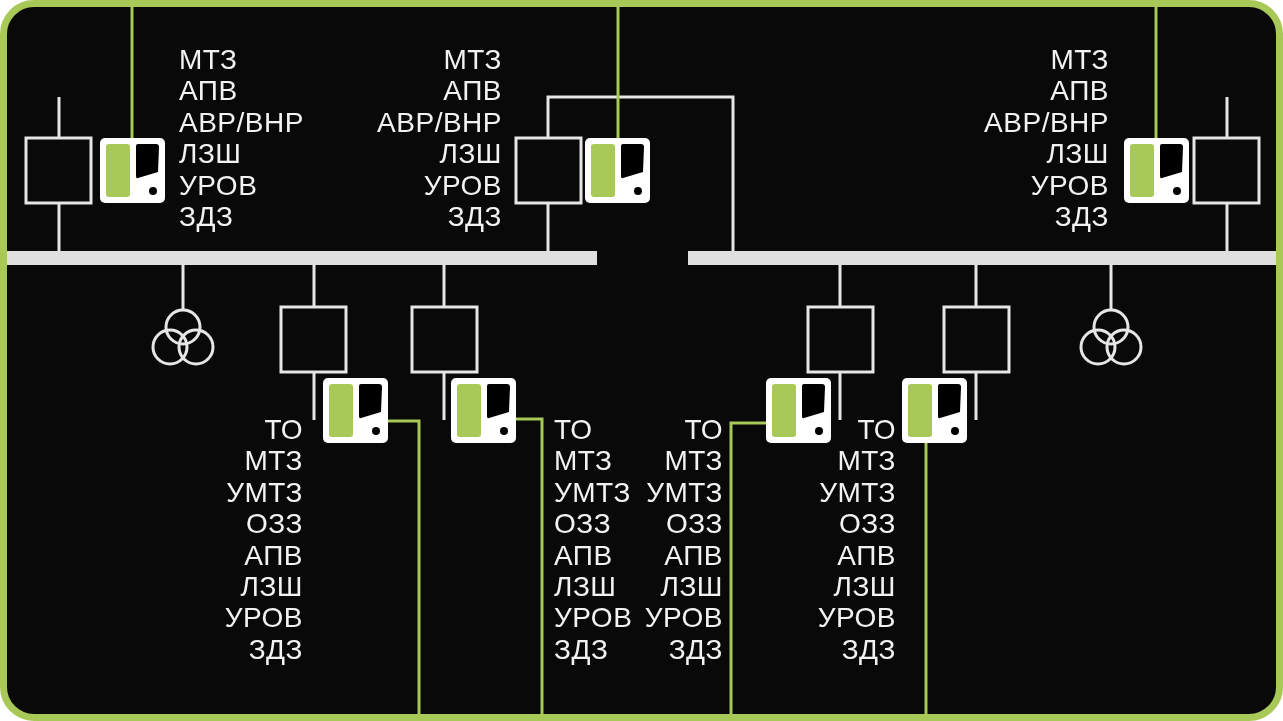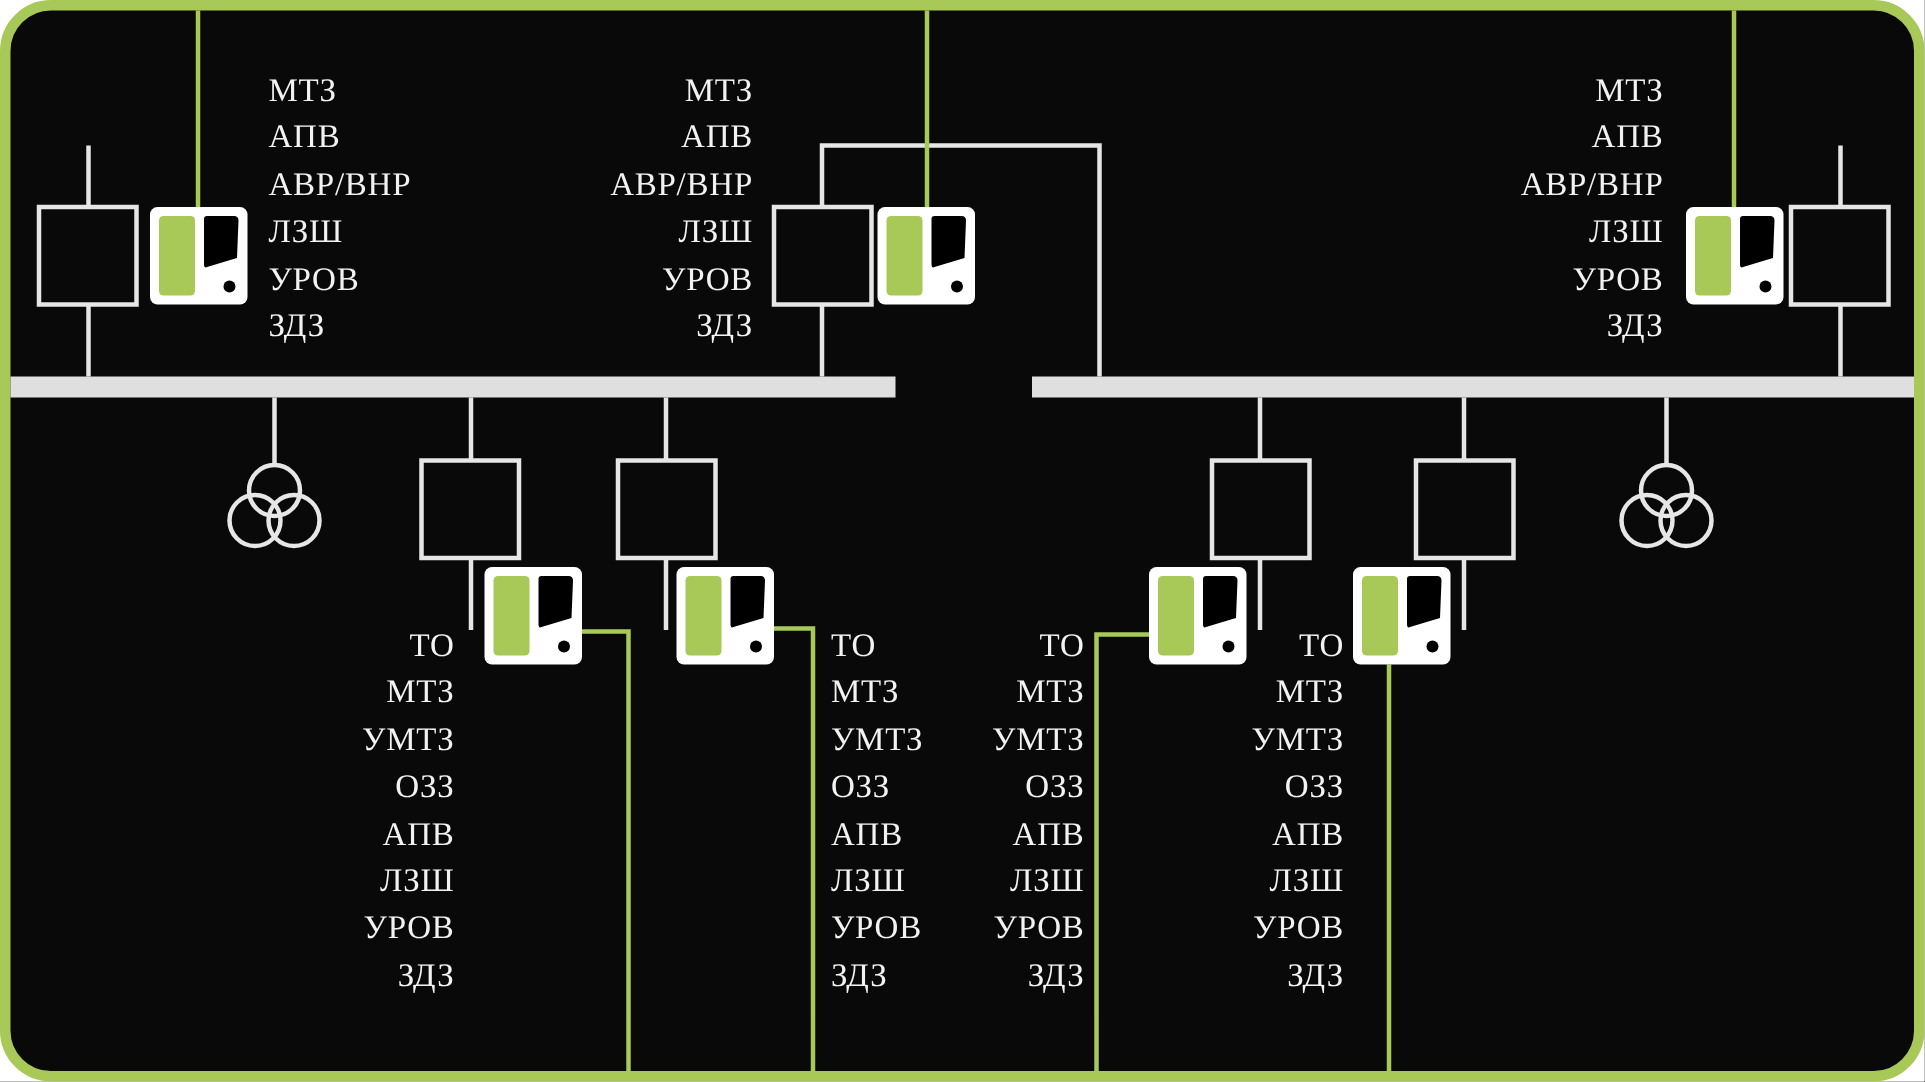--- a/index.html
+++ b/index.html
@@ -5,21 +5,21 @@
   html, body { margin:0; padding:0; background:#ffffff; }
   body { width:1283px; height:721px; position:relative; overflow:hidden; }
   #frame {
     position:absolute; left:0; top:0; width:1283px; height:721px;
     box-sizing:border-box; border:7px solid #a8c957; border-radius:34px;
     background:#090909;
   }
   svg#diagram { position:absolute; left:0; top:0; }
   .lbl {
     position:absolute; color:#f2f2f2;
-    font-family:Liberation Serif, serif; font-size:22px;
+    font-family:Liberation Sans, sans-serif; font-size:28px;
     line-height:31.4px; letter-spacing:0.5px; white-space:nowrap;
   }
   .lbl div { height:31.4px; }
   .r { text-align:right; }
   .l { text-align:left; }
 </style>
 </head>
 <body>
 
 <div id="frame"></div>

